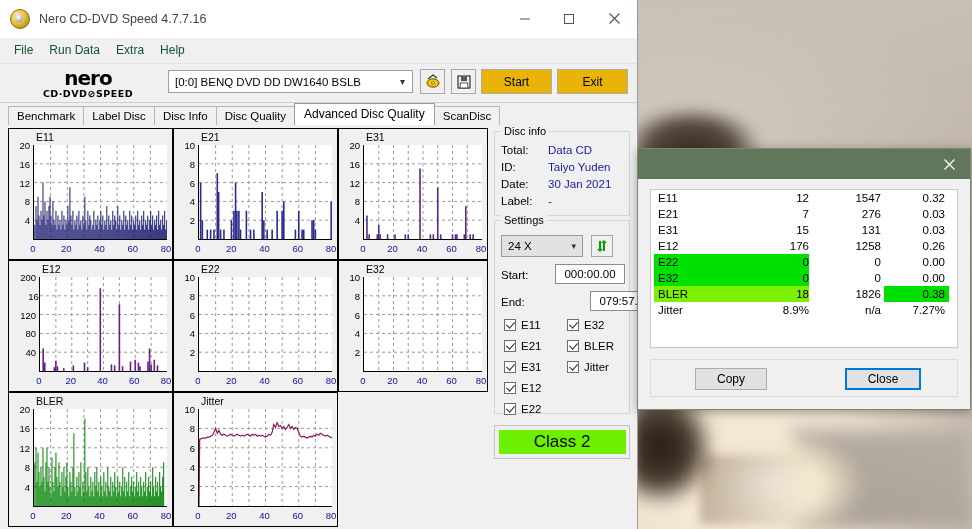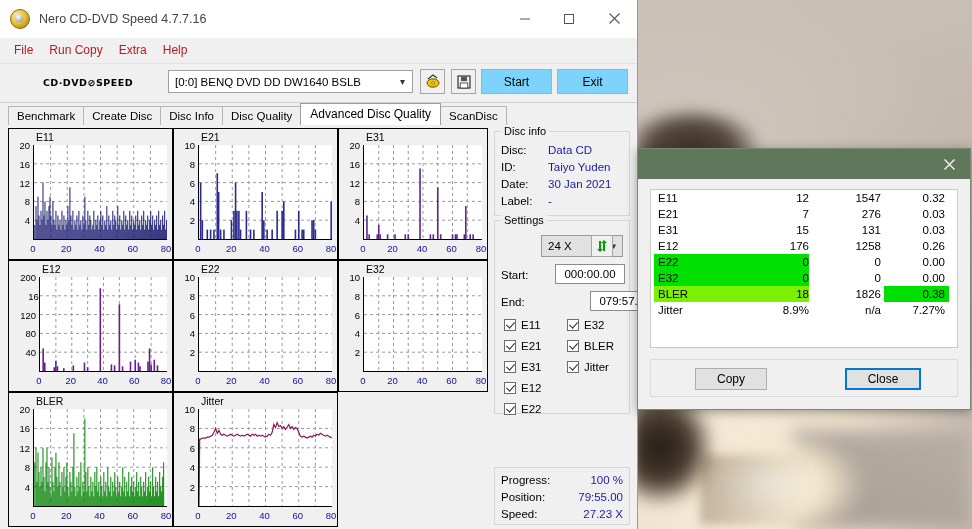--- a/index.html
+++ b/index.html
@@ -46,38 +46,38 @@
     background:radial-gradient(circle at 40% 35%,#fff 0%,#b8b8c8 60%,#6d6d80 100%);}
   .tb-title{color:#444;font-size:12.5px;}
   .tb-btns{margin-left:auto;display:flex;height:37px;}
   .tb-btn{width:44px;height:37px;display:flex;align-items:center;justify-content:center;
     color:#555;font-size:13px;}
   .tb-btn.close{width:46px;}
   .tb-btn svg{display:block;}
 
   .menubar{height:24px;background:#f0f0f0;display:flex;align-items:center;padding-left:6px;
     border-bottom:1px solid #f0f0f0;}
-  .menubar span{padding:3px 8px;color:#b91c1c;font-size:12px;}
+  .menubar span{padding:3px 8px;color:#14532d;font-size:12px;}
 
   .toolbar{height:38px;background:#f0f0f0;display:flex;align-items:center;
     border-bottom:1px solid #d0d0d0;border-top:1px solid #e3e3e3;position:relative;}
   .nero-logo{margin-left:14px;width:148px;text-align:center;line-height:1;}
   .nero-logo .n1{font-family:"DejaVu Sans",sans-serif;font-weight:bold;font-size:20px;
     letter-spacing:-1px;color:#000;display:block;margin-bottom:1px;}
   .nero-logo .n2{font-family:"DejaVu Sans",sans-serif;font-weight:bold;font-size:9.5px;
     letter-spacing:.5px;color:#000;display:block;}
   .drive-sel{position:absolute;left:168px;top:6px;width:245px;height:23px;background:#fff;
     border:1px solid #a0a0a0;display:flex;align-items:center;box-sizing:border-box;}
   .drive-sel .txt{font-size:11.5px;color:#000;padding-left:6px;white-space:nowrap;}
   .drive-sel .chev{margin-left:auto;margin-right:7px;color:#333;font-size:10px;}
   .ico-btn{position:absolute;top:5px;width:25px;height:25px;background:#f0f0f0;
     border:1px solid #a6a6a6;box-sizing:border-box;display:flex;align-items:center;justify-content:center;}
   #refresh-btn{left:420px;}
   #save-btn{left:451px;}
-  .push-btn{position:absolute;top:5px;height:25px;background:#7dd3fc;border:1px solid #adadad;
+  .push-btn{position:absolute;top:5px;height:25px;background:#eab308;border:1px solid #adadad;
     box-sizing:border-box;display:flex;align-items:center;justify-content:center;
     font-size:12px;color:#000;}
   #start-btn{left:481px;width:71px;}
   #exit-btn{left:557px;width:71px;}
 
   .tabstrip{height:22px;background:#f0f0f0;position:relative;padding-left:8px;display:flex;
     align-items:flex-end;}
   .tab{height:19px;line-height:19px;padding:0 8px;font-size:11.5px;color:#000;
     border:1px solid #b6b6b6;border-bottom:none;background:#f0f0f0;box-sizing:border-box;
     margin-right:-1px;margin-top:6px;}
@@ -177,27 +177,28 @@
         <svg width="13" height="13" viewBox="0 0 13 13">
             <line x1="1.5" y1="1.5" x2="11.5" y2="11.5" stroke="#555" stroke-width="1.1"></line>
             <line x1="11.5" y1="1.5" x2="1.5" y2="11.5" stroke="#555" stroke-width="1.1"></line>
           </svg>
       </div>
     </div>
   </div>
 
   <div class="menubar">
     <span>File</span>
-    <span>Run Copy</span>
+    <span>Run Data</span>
     <span>Extra</span>
     <span>Help</span>
   </div>
 
   <div class="toolbar">
     <div class="nero-logo">
+      <span class="n1">nero</span>
       <span class="n2">CD·DVD⊘SPEED</span>
     </div>
 
     <div class="drive-sel">
       <span class="txt">[0:0]   BENQ DVD DD DW1640 BSLB</span>
       <span class="chev">▾</span>
     </div>
 
     <div class="ico-btn" id="refresh-btn">
       <svg width="16" height="16" viewBox="0 0 16 16">
@@ -214,21 +215,21 @@
         <rect x="3.2" y="8" width="7.6" height="5" fill="#fff" stroke="#333" stroke-width=".8"></rect>
       </svg>
     </div>
 
     <div class="push-btn" id="start-btn">Start</div>
     <div class="push-btn" id="exit-btn">Exit</div>
   </div>
 
   <div class="tabstrip">
     <div class="tab">Benchmark</div>
-    <div class="tab">Create Disc</div>
+    <div class="tab">Label Disc</div>
     <div class="tab">Disc Info</div>
     <div class="tab">Disc Quality</div>
     <div class="tab active">Advanced Disc Quality</div>
     <div class="tab">ScanDisc</div>
   </div>
 
   <div class="content">
 
     <div class="chart-cell" style="left:8px;top:3px;width:165px;height:132px;">
         <div class="chart-title" style="left: 27px; top: 2px;">E11</div>
@@ -791,34 +792,34 @@
         </div>
         <div class="xtick" style="left: 24px; top: 117px;">0</div>
         <div class="xtick" style="left: 57.25px; top: 117px;">20</div>
         <div class="xtick" style="left: 90.5px; top: 117px;">40</div>
         <div class="xtick" style="left: 123.75px; top: 117px;">60</div>
         <div class="xtick" style="left: 157px; top: 117px;">80</div>
       </div>
 
     <div class="group" style="left:494px;top:6px;width:136px;height:85px;">
       <span class="legend">Disc info</span>
-      <span class="kv k" style="left:6px;top:12px;">Disc:</span>
+      <span class="kv k" style="left:6px;top:12px;">Total:</span>
       <span class="kv v" style="left:53px;top:12px;">Data CD</span>
       <span class="kv k" style="left:6px;top:29px;">ID:</span>
       <span class="kv v" style="left:53px;top:29px;">Taiyo Yuden</span>
       <span class="kv k" style="left:6px;top:46px;">Date:</span>
       <span class="kv v" style="left:53px;top:46px;">30 Jan 2021</span>
       <span class="kv k" style="left:6px;top:63px;">Label:</span>
       <span class="kv v" style="left:53px;top:63px;">-</span>
     </div>
 
     <div class="group" style="left:494px;top:95px;width:136px;height:194px;">
       <span class="legend">Settings</span>
 
-      <div class="combo" style="left:6px;top:14px;width:82px;height:22px;margin-left:40px;">
+      <div class="combo" style="left:6px;top:14px;width:82px;height:22px;">
         <span style="padding-left:6px;">24 X</span>
         <span class="chev">▾</span>
       </div>
       <div class="ico-btn" style="position:absolute;left:96px;top:14px;width:22px;height:22px;">
         <svg width="14" height="14" viewBox="0 0 14 14">
           <path d="M4 2 L4 10 L2 10 L5 13 L8 10 L6 10 L6 2 Z" fill="#00a000"></path>
           <path d="M10 12 L10 4 L12 4 L9 1 L6 4 L8 4 L8 12 Z" fill="#00a000"></path>
         </svg>
       </div>
 
@@ -858,29 +859,24 @@
       <div class="cbrow" style="left:72px;top:119px;">
         <span class="cb checked"></span>
         <span>BLER</span>
         </div>
       <div class="cbrow" style="left:72px;top:140px;">
         <span class="cb checked"></span>
         <span>Jitter</span>
         </div>
     </div>
 
-
-    <div class="group" style="left:494px;top:342px;width:136px;height:58px;">
-      <span class="kv k" style="left:6px;top:6px;">Progress:</span>
-      <span class="kv v" style="left:82px;top:6px;width:46px;text-align:right;">100 %</span>
-      <span class="kv k" style="left:6px;top:23px;">Position:</span>
-      <span class="kv v" style="left:70px;top:23px;width:58px;text-align:right;">79:55.00</span>
-      <span class="kv k" style="left:6px;top:40px;">Speed:</span>
-      <span class="kv v" style="left:70px;top:40px;width:58px;text-align:right;">27.23 X</span>
+    <div class="classbox" style="left:494px;top:300px;width:136px;height:34px;">
+      <div class="inner">Class 2</div>
     </div>
+
 
   </div>
 </div>
 
 <div id="statdlg">
   <div class="dtitle">
     <span class="x">
       <svg width="13" height="13" viewBox="0 0 13 13">
           <line x1="1.5" y1="1.5" x2="11.5" y2="11.5" stroke="#fff" stroke-width="1.2"></line>
           <line x1="11.5" y1="1.5" x2="1.5" y2="11.5" stroke="#fff" stroke-width="1.2"></line>

